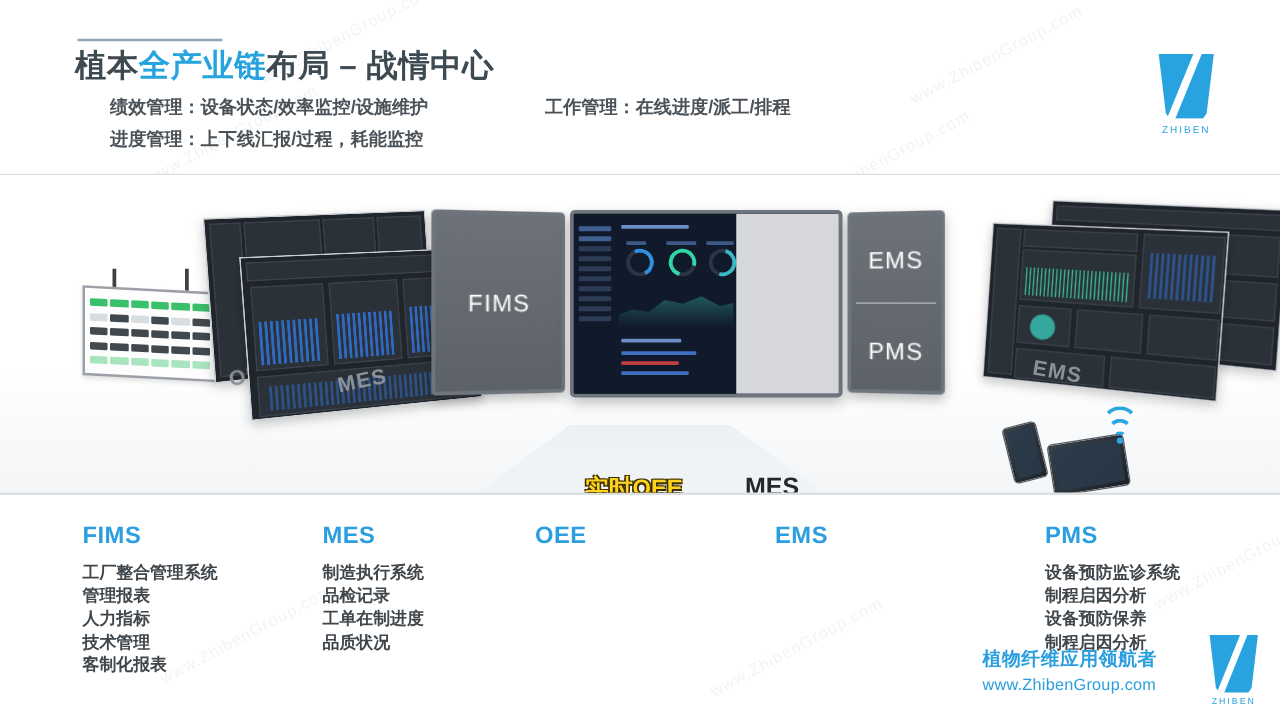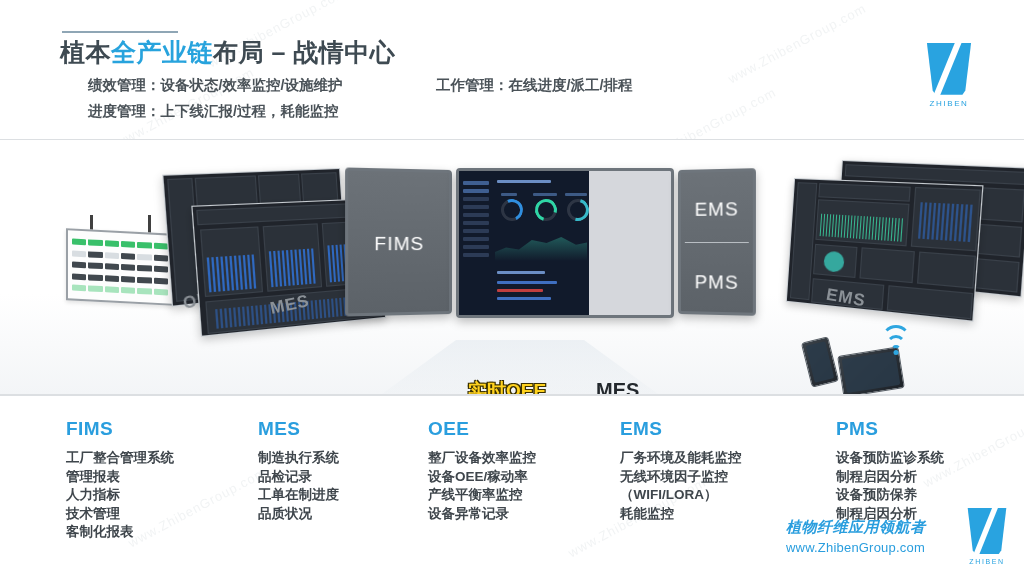--- a/index.html
+++ b/index.html
@@ -257,21 +257,21 @@
   }
   .col ul { list-style: none; }
   .col li {
     font-size: 13.5px; color: #3f464c; line-height: 18.5px;
     white-space: nowrap; font-weight: bold;
   }
   .c1 { left: 66px; } .c2 { left: 258px; } .c3 { left: 428px; }
   .c4 { left: 620px; } .c5 { left: 836px; }
 
   .brand { position: absolute; left: 786px; top: 518px; width: 160px; text-align: left; }
-  .brand-cn { font-size: 15px; font-weight: bold; color: #2a9ede; letter-spacing: .5px; font-style: italic; }
+  .brand-cn { font-size: 15px; font-weight: bold; color: #2a9ede; letter-spacing: .5px; }
   .brand-url { font-size: 13px; color: #2a9ede; margin-top: 3px; letter-spacing: .2px; }
   .logo-br { position: absolute; left: 960px; top: 508px; width: 54px; height: 66px; }
   .logo-br .logo-mark { width: 42px; height: 48px; }
   .logo-br .logo-cup, .logo-br .logo-slash { width: 42px; height: 48px; }
   .logo-br .logo-word { top: 50px; width: 54px; font-size: 7px; }
 </style>
 </head>
 <body>
 
 <div class="slide">
@@ -507,36 +507,24 @@
       <ul>
         <li>制造执行系统</li>
         <li>品检记录</li>
         <li>工单在制进度</li>
         <li>品质状况</li>
       </ul>
     </div>
 
     <div class="col c3">
       <h3>OEE</h3>
-      <ul>
-        <li>整厂设备效率监控</li>
-        <li>设备OEE/稼动率</li>
-        <li>产线平衡率监控</li>
-        <li>设备异常记录</li>
-      </ul>
     </div>
 
     <div class="col c4">
       <h3>EMS</h3>
-      <ul>
-        <li>厂务环境及能耗监控</li>
-        <li>无线环境因子监控</li>
-        <li>（WIFI/LORA）</li>
-        <li>耗能监控</li>
-      </ul>
     </div>
 
     <div class="col c5">
       <h3>PMS</h3>
       <ul>
         <li>设备预防监诊系统</li>
         <li>制程启因分析</li>
         <li>设备预防保养</li>
         <li>制程启因分析</li>
       </ul>

